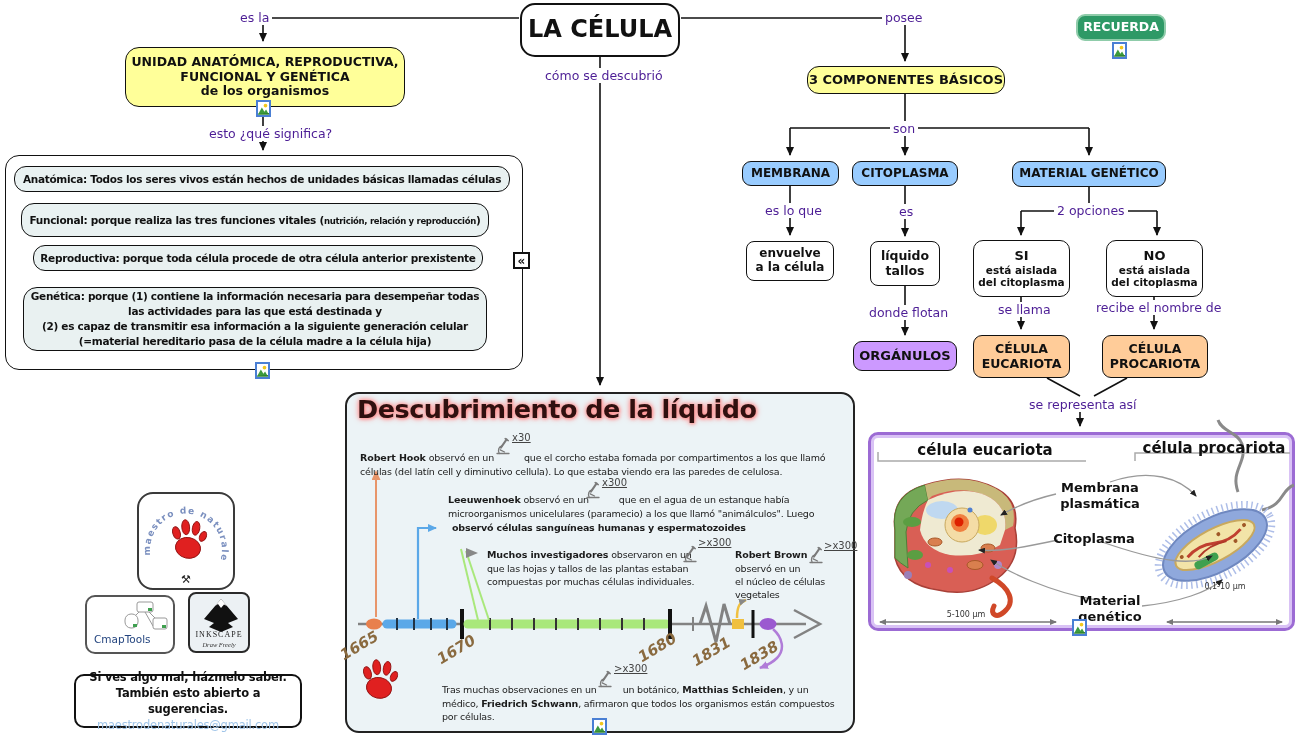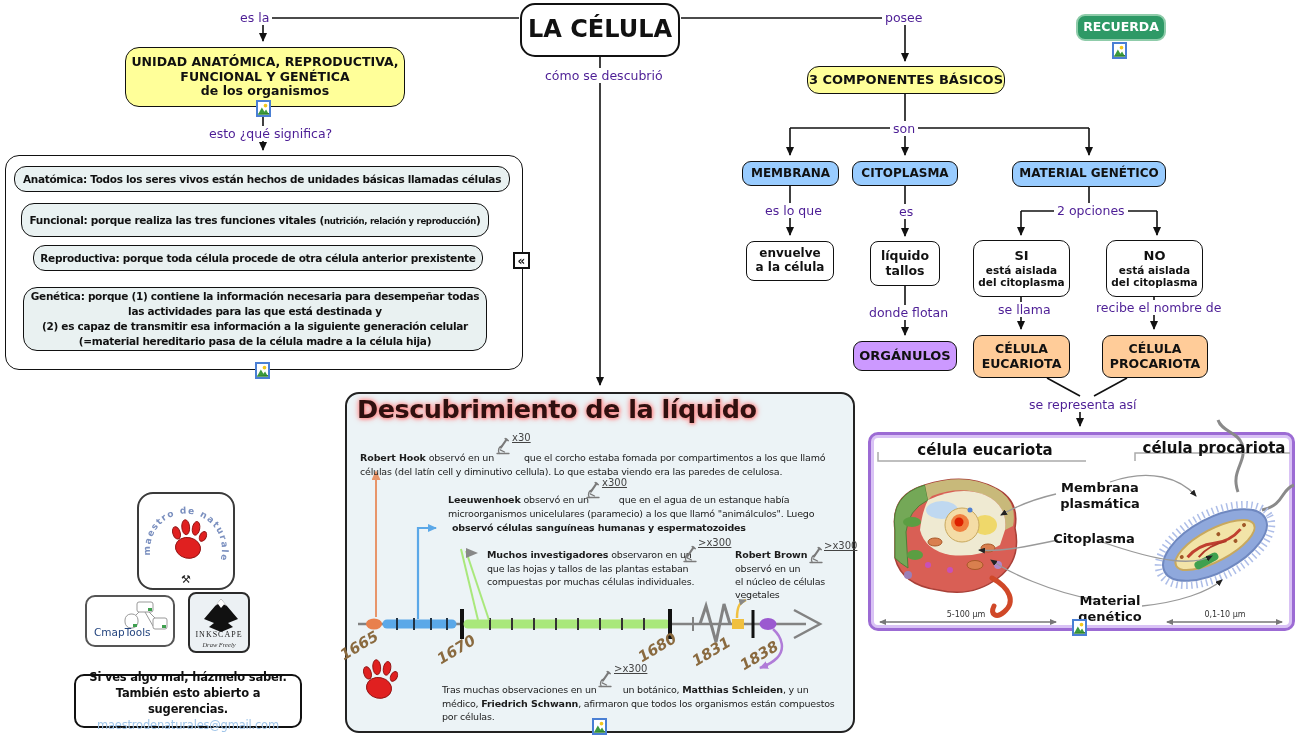--- a/index.html
+++ b/index.html
@@ -311,21 +311,21 @@
   <div class="celllbl" style="left:1050px;top:480px;width:100px;">
     <div>Membrana</div>
       <div>plasmática</div>
   </div>
   <div class="celllbl" style="left:1044px;top:531px;width:100px;">Citoplasma</div>
   <div class="celllbl" style="left:1060px;top:593px;width:100px;">
     <div>Material</div>
       <div>genético</div>
   </div>
   <div class="scale" style="left:916px;top:610px;width:100px;">5-100 μm</div>
-  <div class="scale" style="left:1175px;top:610px;width:100px;">0,1-10 μm</div>
+  <div class="scale" style="left:1175px;top:582px;width:100px;">0,1-10 μm</div>
 
   <div id="desc-title">Descubrimiento de la líquido</div>
 
   <div class="txt" style="left:360px;top:452px;">
     <b>Robert Hook</b><span> observó en un</span><span class="gap"></span><span>que el corcho estaba fomada por compartimentos a los que llamó</span>
   </div>
   <div class="txt" style="left:360px;top:466px;">células (del latín cell y diminutivo cellula). Lo que estaba viendo era las paredes de celulosa.</div>
   <svg class="micro" style="left:494px;top:437px;" viewBox="0 0 18 18">
       <use href="#micro"></use>
     </svg>
@@ -426,21 +426,21 @@
           <path id="arcT" d="M12 64 A36 36 0 1 1 82 64" fill="none"></path>
         </defs>
       <text font-size="9" letter-spacing="1.4" fill="#7A8FBF" font-weight="bold">
         <textPath href="#arcT" startOffset="2%">maestro de naturales</textPath>
       </text>
       <use href="#paw" transform="translate(26,24) scale(1.15)"></use>
       <text x="47" y="89" font-size="11" fill="#222" text-anchor="middle">⚒</text>
     </svg>
   </div>
 
-  <div class="logo-box" style="left:85px;top:595px;width:90px;height:52px;border-radius:10px;border-color:#555;">
+  <div class="logo-box" style="left:85px;top:595px;width:90px;height:59px;border-radius:10px;border-color:#555;">
     <svg style="position:absolute;right:4px;top:3px;" width="46" height="32" viewBox="0 0 46 32">
       <g stroke="#999" fill="#fff" stroke-width="1">
         <line x1="18" y1="10" x2="10" y2="18"></line>
           <line x1="26" y1="12" x2="34" y2="20"></line>
           <line x1="22" y1="12" x2="30" y2="26"></line>
         <rect x="14" y="2" width="16" height="10" rx="2"></rect>
         <rect x="2" y="14" width="13" height="14" rx="6"></rect>
         <rect x="30" y="18" width="14" height="11" rx="2"></rect>
       </g>
       <rect x="25" y="8" width="4" height="3" fill="#3FA04F"></rect>

